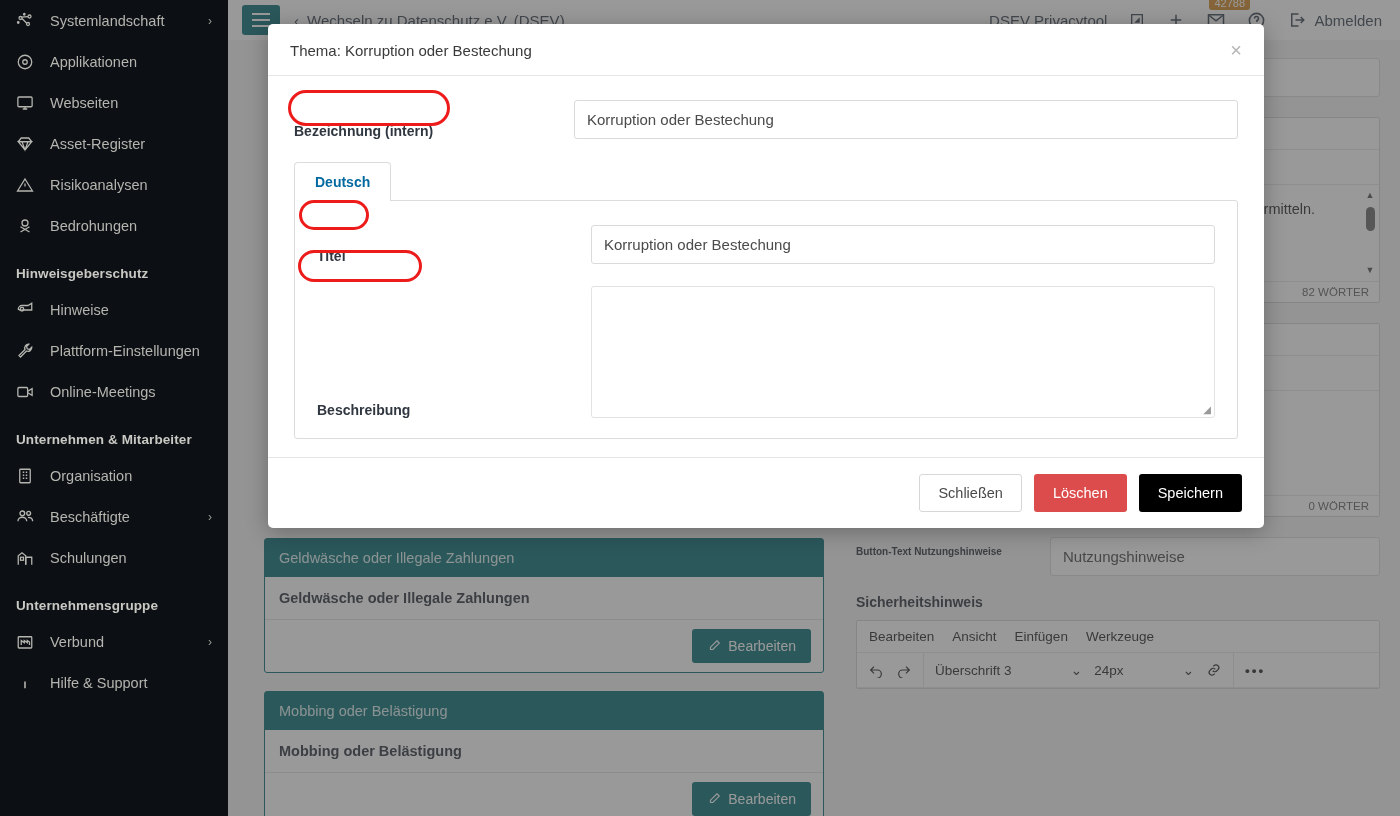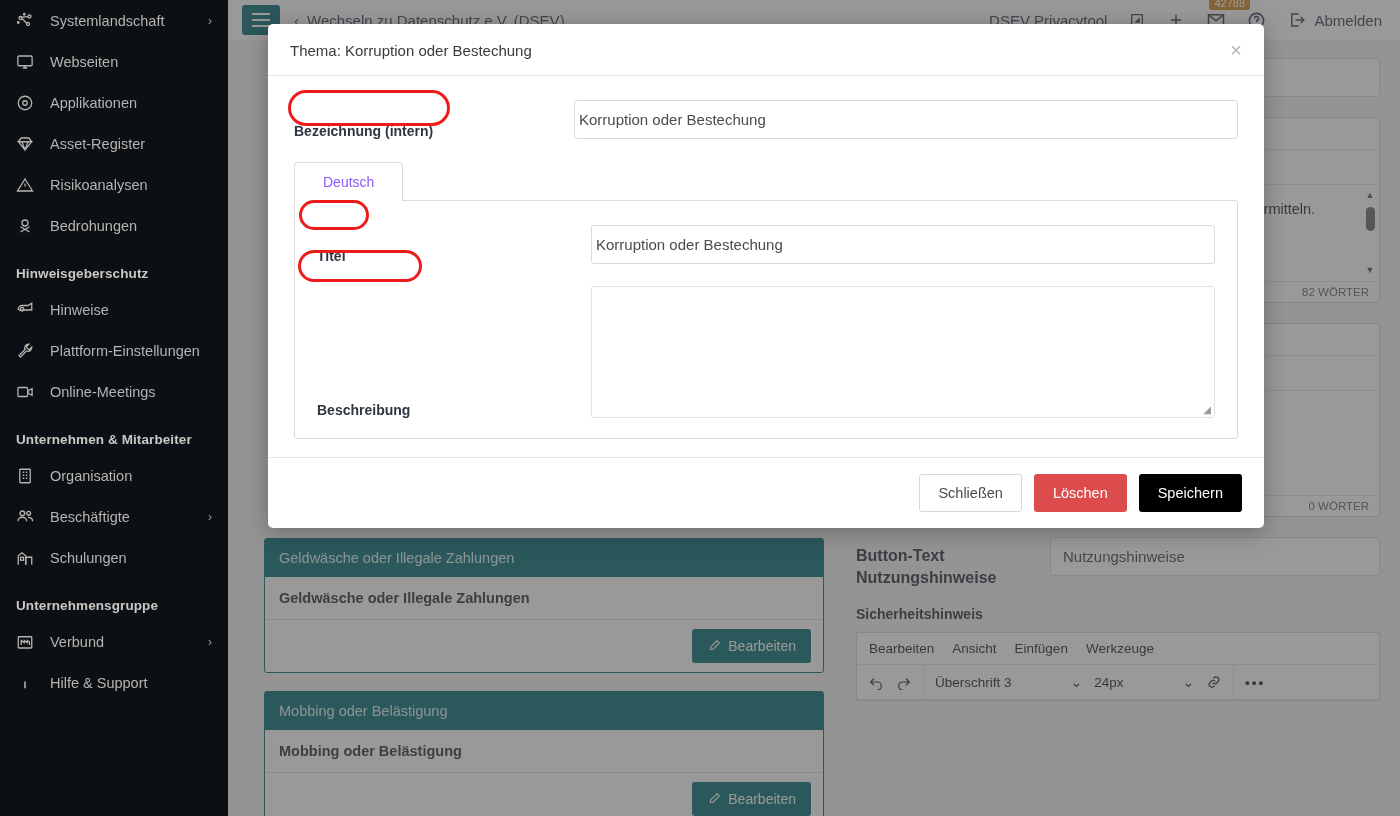--- a/index.html
+++ b/index.html
@@ -100,21 +100,21 @@
     display: flex; align-items: center; border-bottom: 1px solid #e6e6e6;
     font-size: 13.5px; color: #2b2b2b;
   }
   .ed-grp { display: flex; align-items: center; gap: 12px; padding: 7px 11px; border-right: 1px solid #e6e6e6; height:34px;}
   .ed-grp:last-child { border-right: none; }
   .ed-area { padding: 14px 14px 10px 14px; font-size: 14.5px; color: #2e2e2e; line-height: 1.5; position: relative; min-height: 96px;}
   .ed-status { display: flex; justify-content: space-between; padding: 4px 10px; font-size: 11.5px; color: #666; border-top: 1px solid #e6e6e6; }
   .vscroll { position: absolute; right: 3px; top: 4px; bottom: 4px; width: 12px; display: flex; flex-direction: column; align-items: center; justify-content: space-between; color:#555; font-size:9px;}
   .vthumb { width: 9px; height: 24px; background: #6c6c6c; border-radius: 5px; margin-top: 4px;}
   .row2 { display: flex; gap: 18px; align-items: flex-start; margin-bottom: 18px;}
-  .row2 .lab { width: 176px; font-size: 16px; font-weight: bold; color: #303740; line-height:1.35; padding-top: 8px;}
+  .row2 .lab { width: 176px; font-size: 10px; font-weight: bold; color: #303740; line-height:1.35; padding-top: 8px;}
   .row2 .val { flex: 1 1 auto; }
 
   
   .dim {
     position: absolute; left: 228px; top: 0; right: 0; bottom: 0;
     background: rgba(70,70,70,0.55);
   }
 
   
   .modal {
@@ -130,27 +130,27 @@
   .modal-title { font-size: 15px; color: #3a3a3a; font-weight: normal; }
   .modal-x { margin-left: auto; font-size: 20px; color: #b5b5b5; cursor: pointer; line-height: 1; }
   .modal-body { padding: 24px 26px 18px 26px; }
   .m-row { display: flex; align-items: flex-end; gap: 12px; }
   .m-lab {
     width: 268px; flex: 0 0 268px; font-size: 14px; font-weight: bold;
     color: #303740; padding-top: 10px; position: relative;
   }
   .m-inp {
     flex: 1 1 auto; border: 1px solid #dadada; border-radius: 3px;
-    background: #fff; font-size: 15px; color: #4b4b4b; padding: 10px 4px;
+    background: #fff; font-size: 15px; color: #4b4b4b; padding: 10px 12px;
   }
   .tabs { margin-top: 22px; display: flex; }
   .tab {
     border: 1px solid #dcdcdc; border-bottom: none; background: #fff;
-    border-radius: 4px 4px 0 0; padding: 11px 28px; font-size: 14px;
-    font-weight: normal; color: #8b5cf6; cursor: pointer; position: relative; top: 1px;
+    border-radius: 4px 4px 0 0; padding: 11px 20px; font-size: 14px;
+    font-weight: bold; color: #0369a1; cursor: pointer; position: relative; top: 1px;
   }
   .tabpane {
     border: 1px solid #dcdcdc; border-radius: 0 3px 3px 3px;
     padding: 24px 22px 20px 22px;
   }
   .m-lab2 { width: 262px; flex: 0 0 262px; font-size: 14px; font-weight: bold; color: #303740; padding-top: 10px; position: relative;}
   .m-ta {
     flex: 1 1 auto; border: 1px solid #e2e2e2; border-radius: 3px;
     background: #fff; height: 132px; position: relative;
   }
@@ -191,35 +191,35 @@
             <circle cx="11" cy="3" r="1"></circle>
           </svg>
       </span>
       <span class="lbl">Systemlandschaft</span>
       <span class="chev">›</span>
     </div>
 
     <div class="nav-item">
       <span class="ico">
         <svg width="18" height="18" viewBox="0 0 24 24" fill="none" stroke="currentColor" stroke-width="1.7">
+            <circle cx="12" cy="12" r="9"></circle>
+            <circle cx="12" cy="12" r="3"></circle>
+          </svg>
+      </span>
+      <span class="lbl">Applikationen</span>
+    </div>
+
+    <div class="nav-item">
+      <span class="ico">
+        <svg width="18" height="18" viewBox="0 0 24 24" fill="none" stroke="currentColor" stroke-width="1.7">
             <rect x="2.5" y="4" width="19" height="13" rx="1.5"></rect>
             <path d="M9 20h6M12 17v3"></path>
           </svg>
       </span>
       <span class="lbl">Webseiten</span>
-    </div>
-
-    <div class="nav-item">
-      <span class="ico">
-        <svg width="18" height="18" viewBox="0 0 24 24" fill="none" stroke="currentColor" stroke-width="1.7">
-            <circle cx="12" cy="12" r="9"></circle>
-            <circle cx="12" cy="12" r="3"></circle>
-          </svg>
-      </span>
-      <span class="lbl">Applikationen</span>
     </div>
 
     <div class="nav-item">
       <span class="ico">
         <svg width="18" height="18" viewBox="0 0 24 24" fill="none" stroke="currentColor" stroke-width="1.7">
             <path d="M3 9h18l-9 11L3 9zM3 9l4-5h10l4 5M8 9l4 11 4-11"></path>
           </svg>
       </span>
       <span class="lbl">Asset-Register</span>
     </div>

